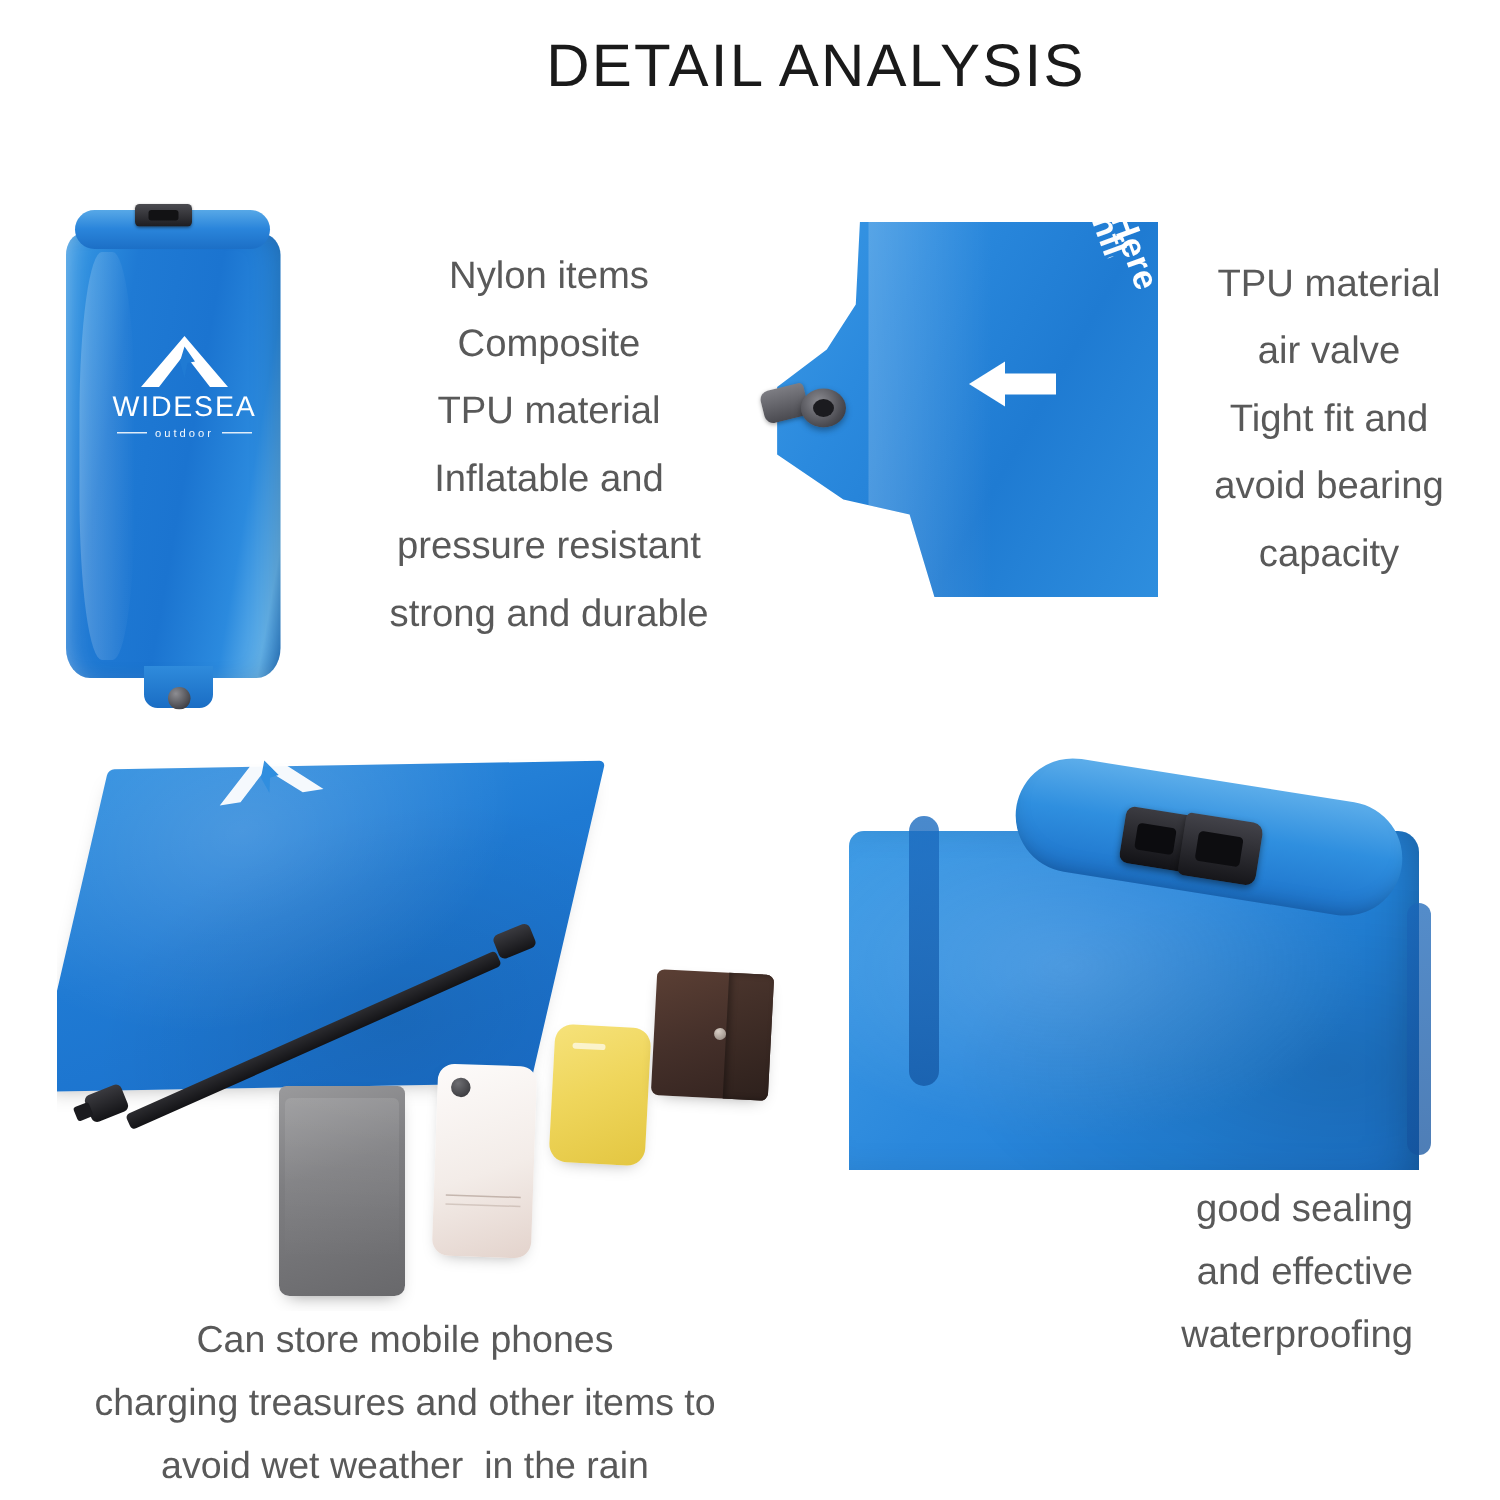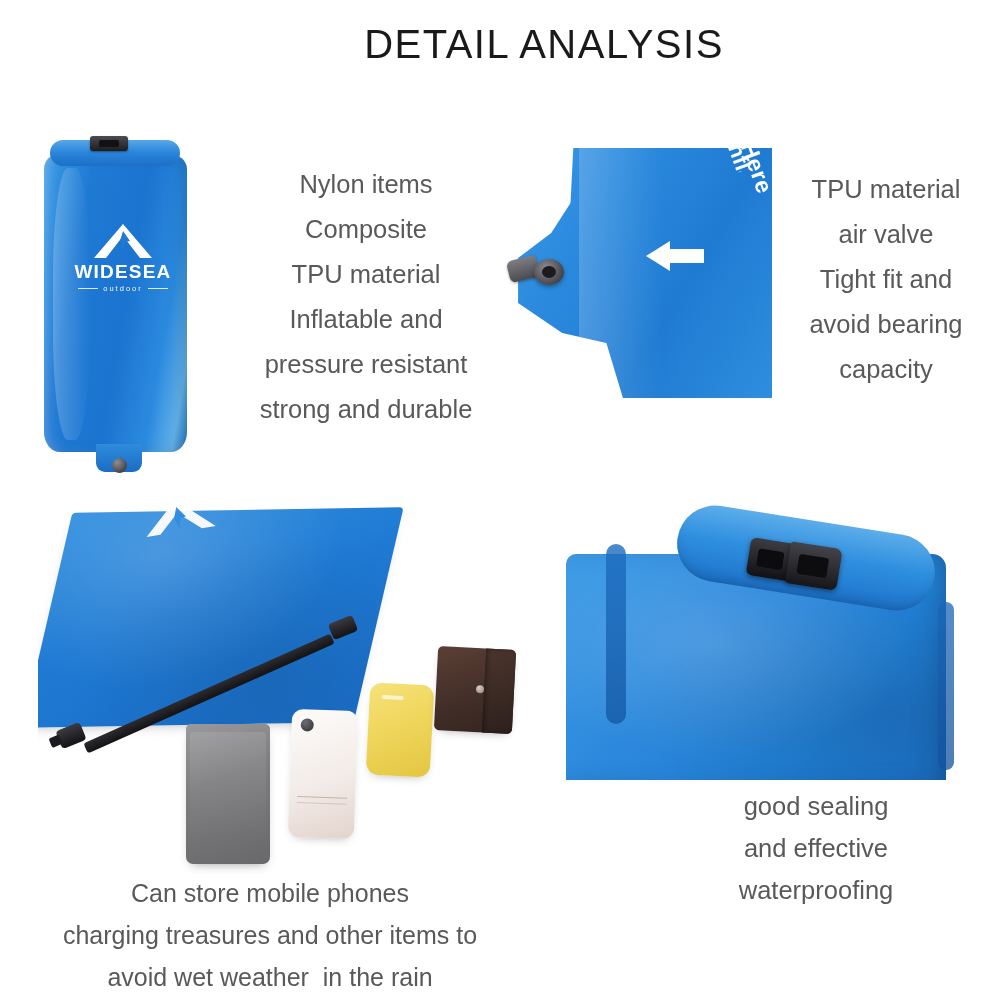--- a/index.html
+++ b/index.html
@@ -46,21 +46,21 @@
     color: #595959;
     font-size: 25.5px;
     line-height: 45px;
     font-weight: 400;
   }
   .caption div { white-space: pre; }
 
   #caption-material { left: 232px; top: 162px; width: 268px; }
   #caption-valve    { left: 772px; top: 167px; width: 228px; }
   #caption-storage  { left: 30px;  top: 872px; width: 480px; line-height: 42px; font-size: 25px;}
-  #caption-sealing  { left: 690px; top: 785px; width: 252px; line-height: 42px; }
+  #caption-sealing  { left: 690px; top: 785px; width: 252px; line-height: 42px; text-align: right; }
 
   
   .photo {
     position: absolute;
     overflow: hidden;
     background: #ffffff;
   }
 
   
   #photo-bag-standing { left: 28px; top: 118px; width: 190px; height: 355px; }
@@ -112,21 +112,21 @@
     left: 0; top: 104px;
     width: 190px;
     text-align: center;
     pointer-events: none;
   }
   .bag-logo .peak { display:block; margin: 0 auto 2px; }
   .bag-logo .brand {
     display:block;
     color:#ffffff;
     font-size: 19px;
-    font-weight: 700;
+    font-weight: 400;
     letter-spacing: 1.2px;
     line-height: 20px;
   }
   .bag-logo .tagline {
     display:flex;
     align-items:center;
     justify-content:center;
     gap:5px;
     color:#ffffff;
     font-size: 7.5px;

